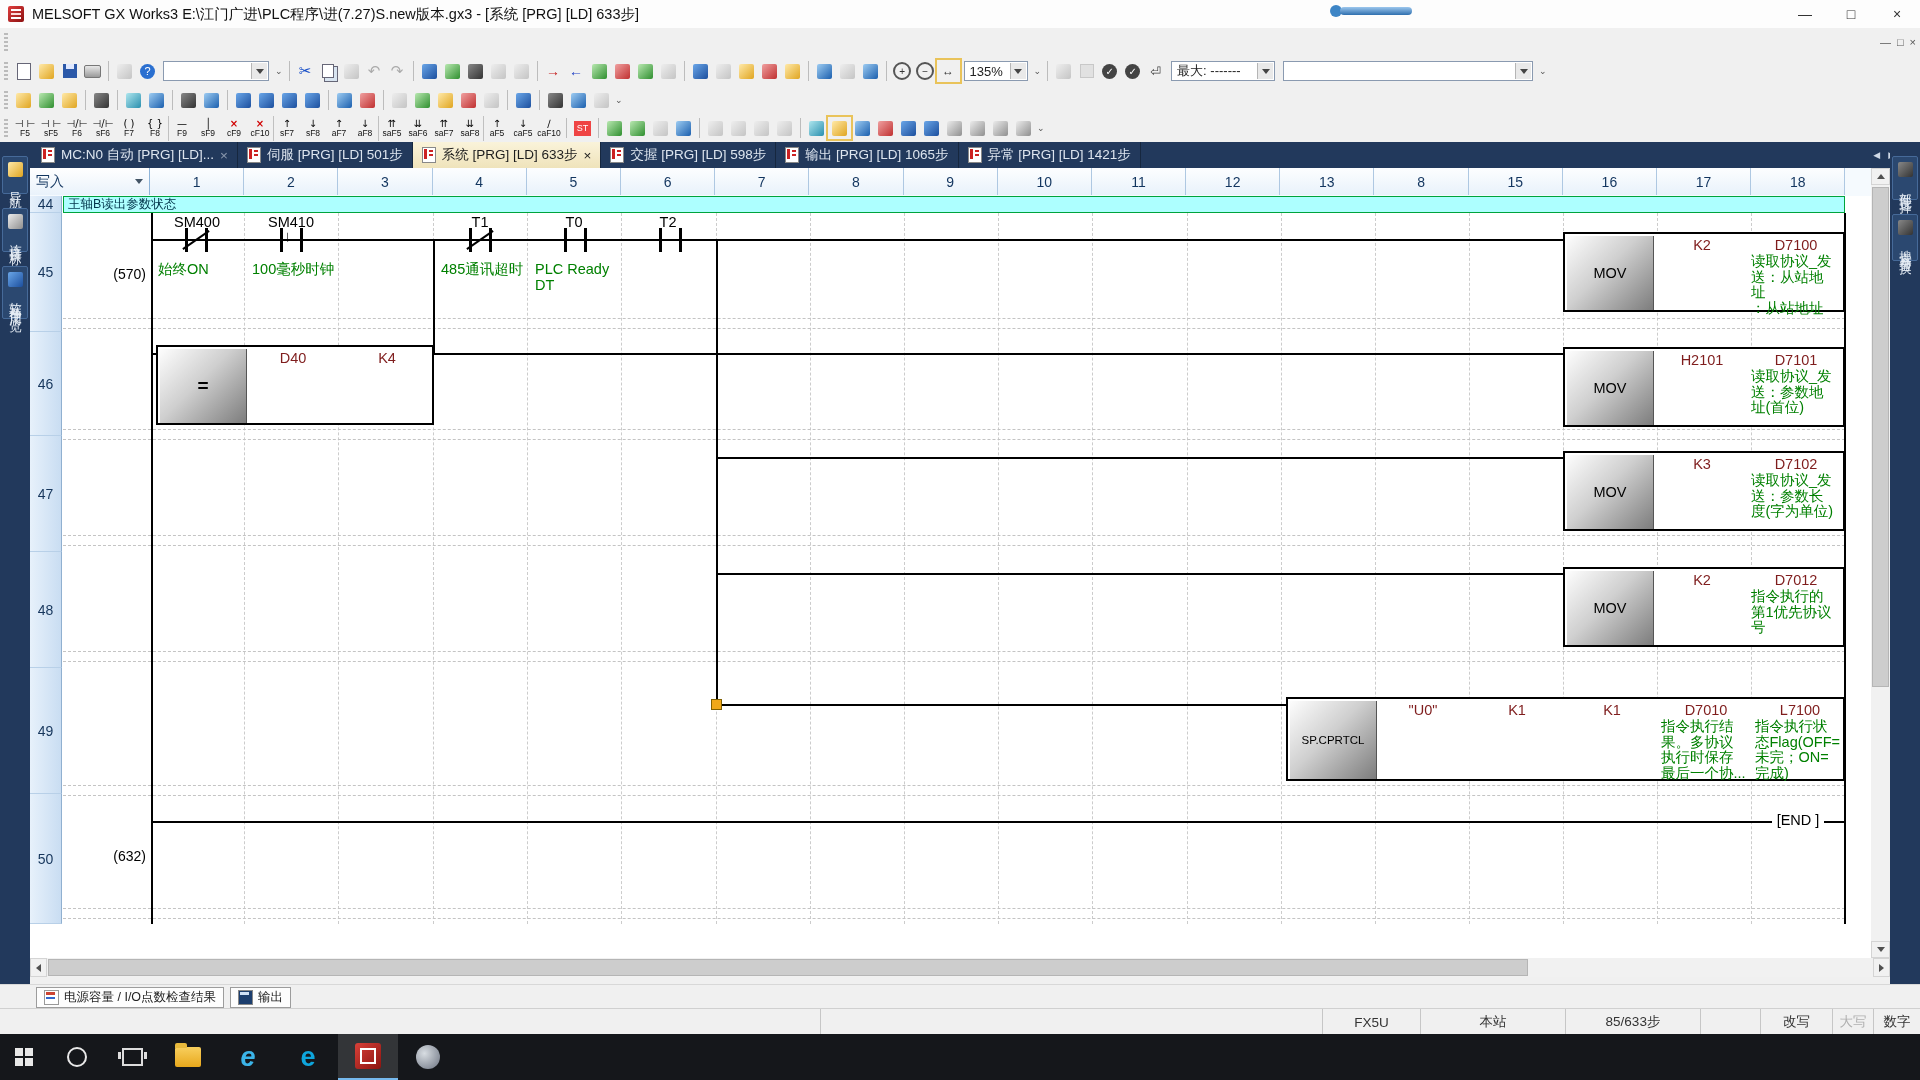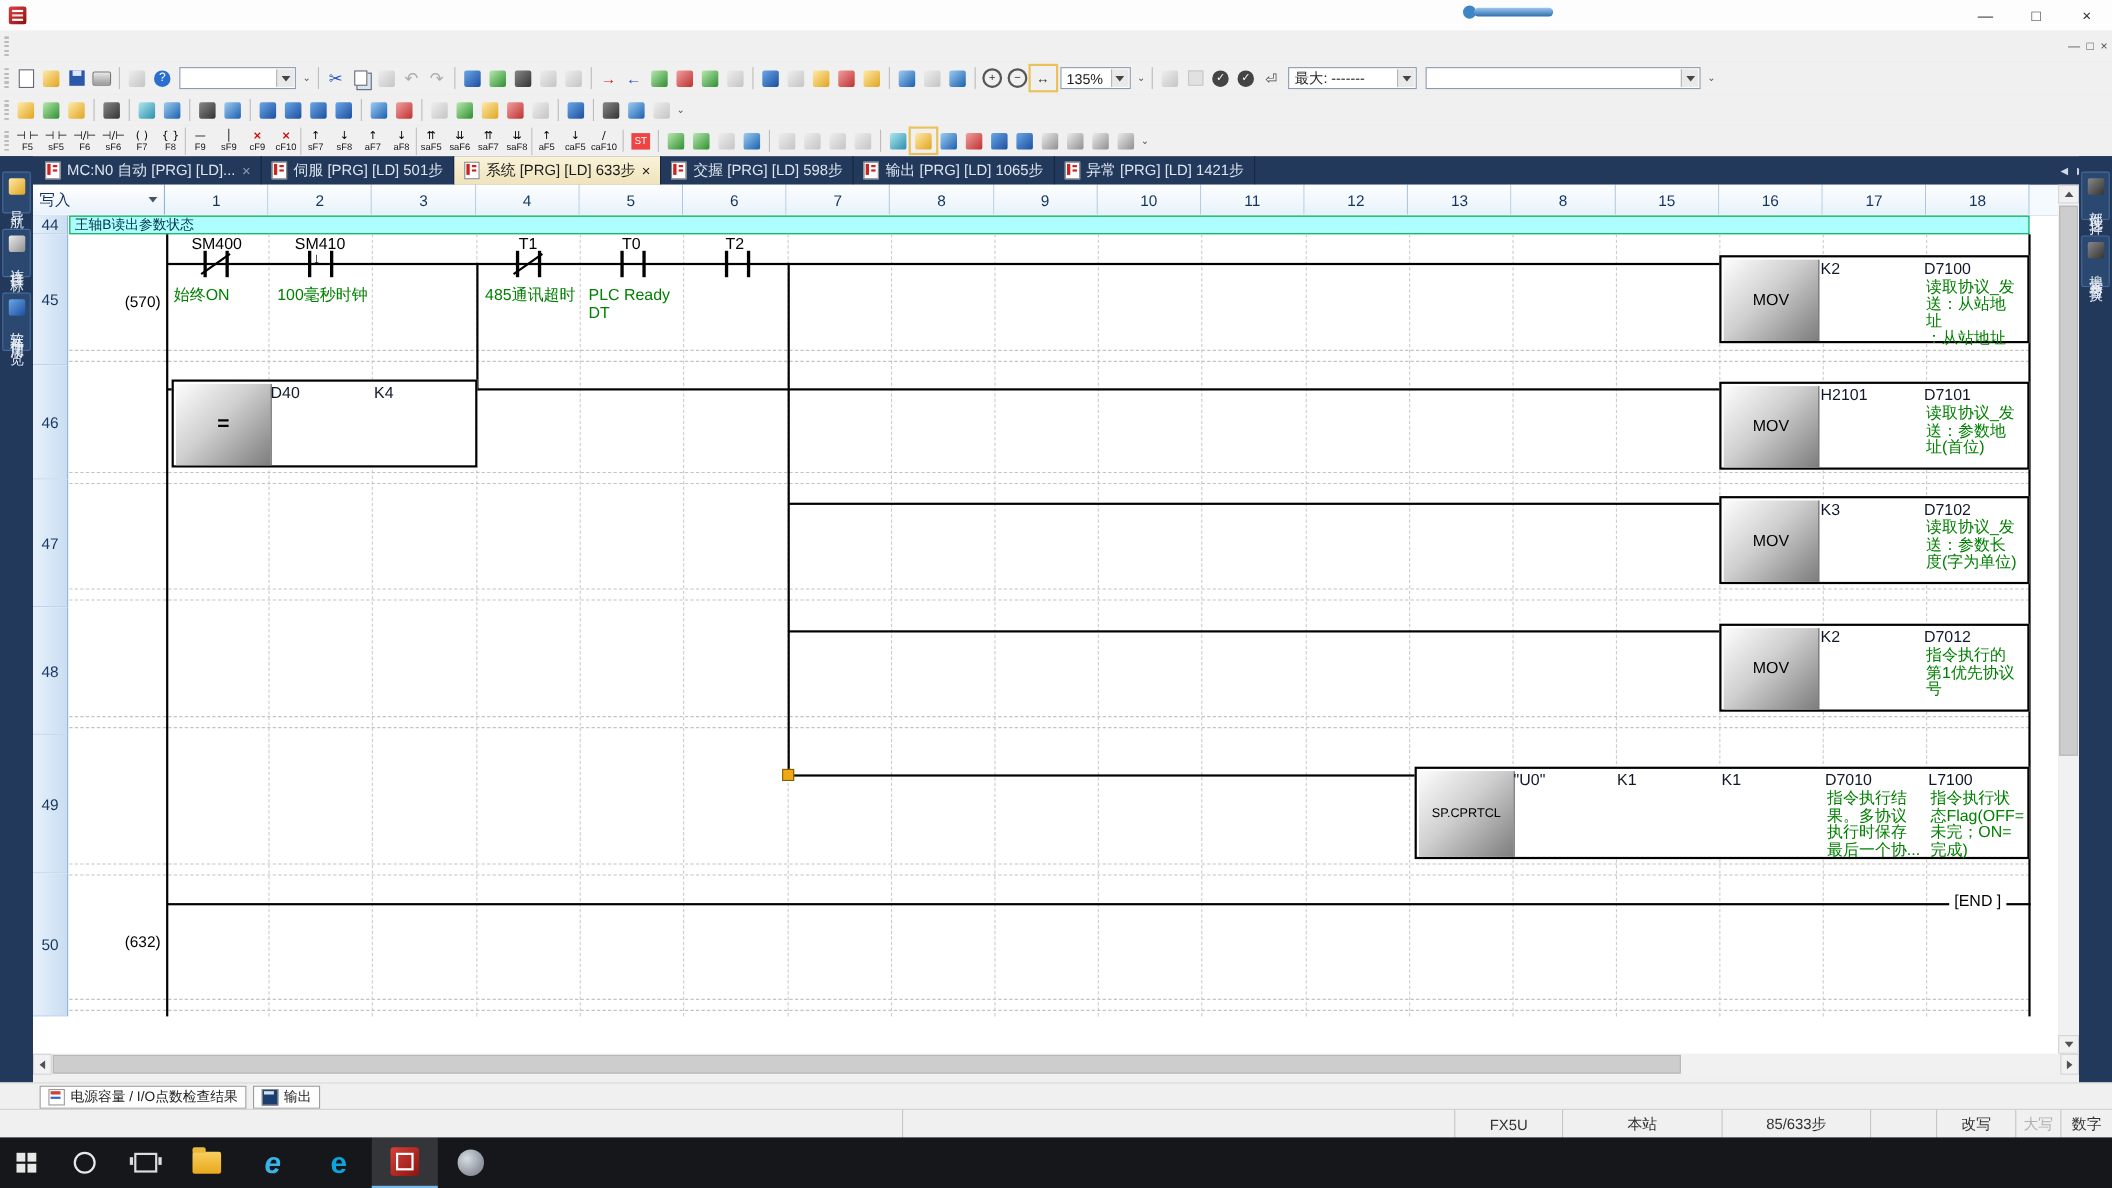--- a/index.html
+++ b/index.html
@@ -56,21 +56,21 @@
   .gutter{left:30px;width:32px;background:linear-gradient(90deg,#e7f1fb,#c9ddf2);border-right:1px solid #90b0d0;border-bottom:1px solid #b8d0e8;display:flex;align-items:center;justify-content:center;color:#16365c;font-size:14px;box-sizing:border-box}
   .hdot{height:0;border-top:1px dashed #c4c4c4}
   .vdot{width:0;border-left:1px dashed #cccccc}
   .lline{background:#000}
   .dev-label{width:94px;text-align:center;font-size:14.5px;color:#000}
   .cmt{color:#008000;font-size:14.5px;line-height:15.5px;white-space:pre-line}
   .cbar{width:3px;height:24px;background:#000}
   .slash{width:2px;height:32px;background:#000;transform:rotate(55deg)}
   .ibox{border:2px solid #000;background:#fff;box-sizing:border-box}
   .gcell{position:absolute;left:2px;top:2px;background:linear-gradient(135deg,#fdfdfd 0%,#cfcfcf 45%,#7d7d7d 100%);border-right:1px solid #555;display:flex;align-items:center;justify-content:center;color:#000}
-  .opnd{position:absolute;width:94px;text-align:left;font-size:14.5px;color:#0f172a}
+  .opnd{position:absolute;width:94px;text-align:center;font-size:14.5px;color:#7f1d1d}
   .icmt{position:absolute;width:90px}
   
   .sbtn{background:#f1f1f1;border:1px solid #d4d4d4;display:flex;align-items:center;justify-content:center;box-sizing:border-box}
   .thumb{background:#cdcdcd;border:1px solid #b5b5b5;box-sizing:border-box}
   
   #dockbar{left:0;top:984px;width:1920px;height:24px;background:#f0f0f0;display:flex;align-items:center;border-top:1px solid #d8d8d8}
   .dock-tab{display:flex;align-items:center;gap:5px;font-size:12.5px;color:#222;border:1px solid #9c9c9c;background:#fdfdfd;height:19px;padding:0 7px;margin-left:6px}
   #statusbar{left:0;top:1008px;width:1920px;height:26px;background:#f0f0f0;border-top:1px solid #d0d0d0}
   .sseg{position:absolute;top:0;height:26px;display:flex;align-items:center;justify-content:center;font-size:13.5px;color:#333;border-left:1px solid #c6c6c6;box-sizing:border-box;width:100%}
   
@@ -81,20 +81,21 @@
 </style>
 </head>
 <body>
 
 <div class="abs" id="titlebar">
   <div style="width:16px;height:16px;margin:0 8px;background:linear-gradient(135deg,#e04040,#8c1010);border-radius:2px;position:relative">
     <div style="position:absolute;left:3px;top:3px;width:10px;height:2px;background:#fff"></div>
     <div style="position:absolute;left:3px;top:7px;width:10px;height:2px;background:#ffd9d9"></div>
     <div style="position:absolute;left:3px;top:11px;width:10px;height:2px;background:#fff"></div>
   </div>
+  <span style="font-size:14.5px;color:#111">MELSOFT GX Works3 E:\江门广进\PLC程序\进(7.27)S.new版本.gx3 - [系统 [PRG] [LD] 633步]</span>
   <div class="abs" style="left:1330px;top:4px;width:86px;height:14px">
     <div style="position:absolute;left:0;top:1px;width:12px;height:12px;border-radius:50%;background:#3d85c6"></div>
     <div style="position:absolute;left:10px;top:3px;width:72px;height:8px;border-radius:4px;background:linear-gradient(#9cc7ee,#2f6fae)"></div>
   </div>
   <div class="abs" style="right:0;top:0;display:flex">
     <div class="wbtn">—</div>
     <div class="wbtn">□</div>
     <div class="wbtn">×</div>
   </div>
 </div>
@@ -240,21 +241,21 @@
     </div>
   <div class="ti">
       <div style="width:15px;height:15px;border-radius:50%;background:#444;color:#fff;font-size:10px;display:flex;align-items:center;justify-content:center">✓</div>
     </div>
   <div class="ti">
       <div style="width:15px;height:15px;border-radius:50%;background:#444;color:#fff;font-size:10px;display:flex;align-items:center;justify-content:center">✓</div>
     </div>
   <div class="ti">
       <span style="font-size:13px;color:#444">⏎</span>
     </div>
-  <div class="combo" style="width:117px;margin:17px 4px">
+  <div class="combo" style="width:104px;margin:17px 4px">
       <span>最大: -------</span>
       <div class="arr">
         <div class="tri-d"></div>
       </div>
     </div>
   <div class="combo" style="width:250px;margin:0 4px">
       <div class="arr">
         <div class="tri-d"></div>
       </div>
     </div>

